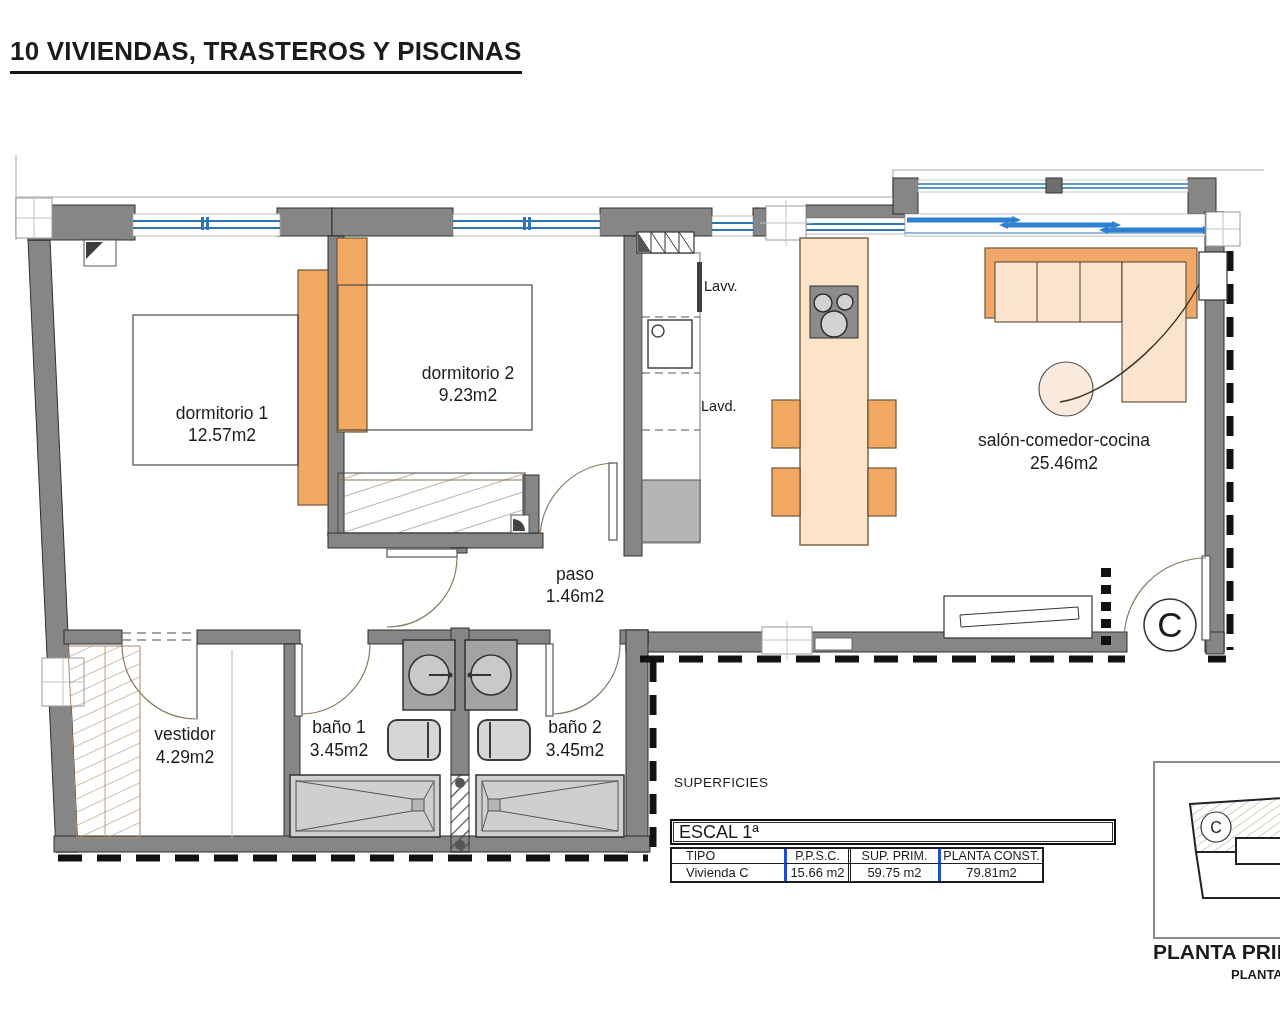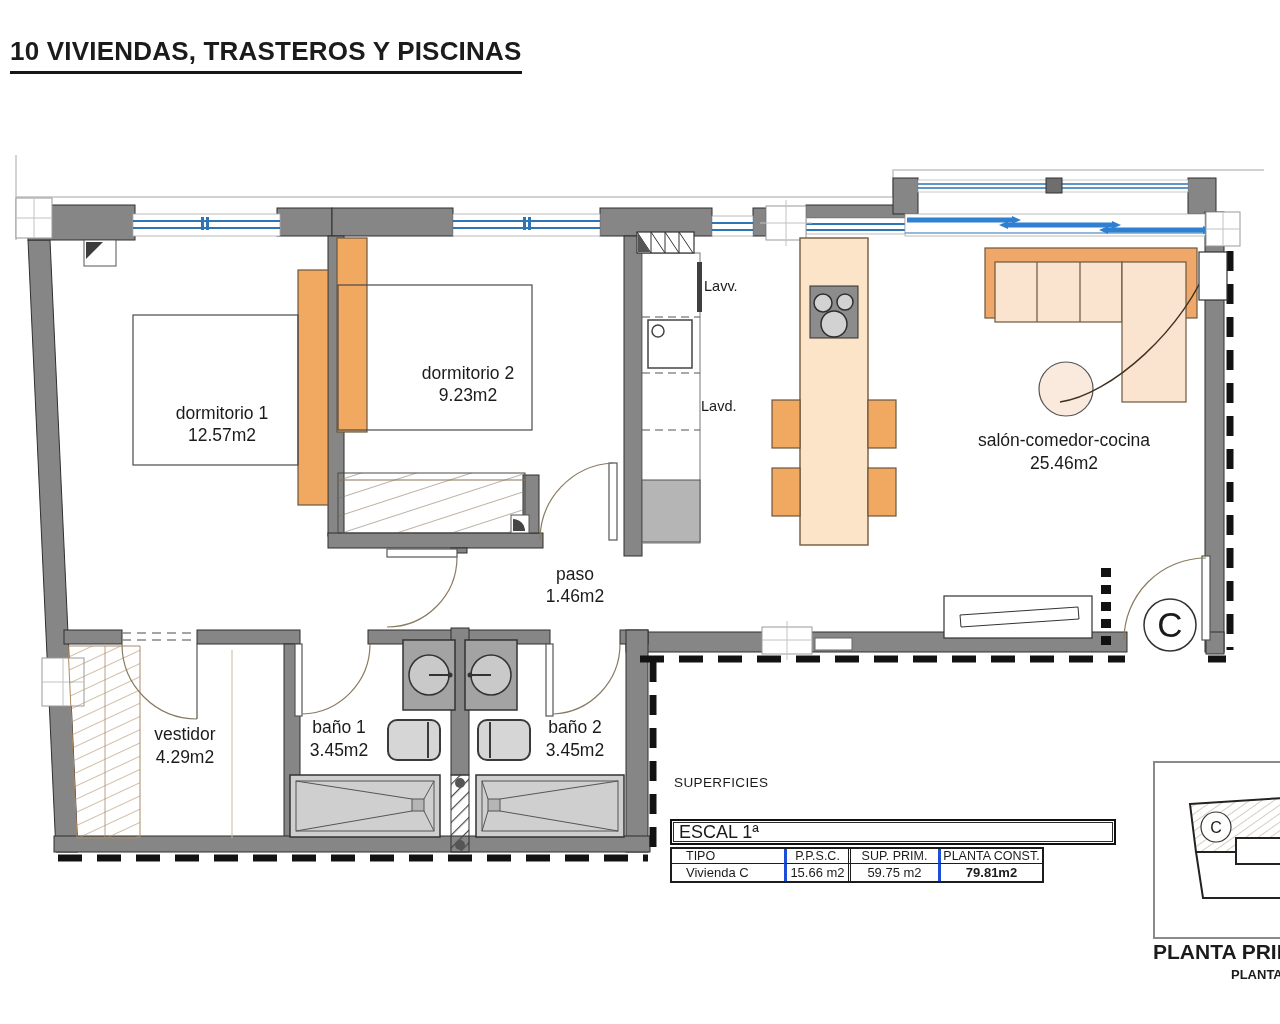--- a/index.html
+++ b/index.html
@@ -15,21 +15,21 @@
   #planta-box .inner{margin:1px;border:1px solid #2a2a2a;height:calc(100% - 2px);box-sizing:border-box;
                      display:flex;align-items:center;padding-left:5px;font-size:18px}
   #surf-table{left:670px;top:847px;display:grid;grid-template-columns:112px 64px 90px 104px;
               border:2px solid #1c1c1c;box-sizing:content-box;background:#fff}
   #surf-table .cell{border-top:1px solid #1c1c1c;border-left:3px solid #1d4ed8;font-size:12.5px;
                     display:flex;align-items:center;justify-content:center;height:15px;box-sizing:border-box}
   #surf-table .cell.hdr{border-top:none;height:14px}
   #surf-table .cell.c0{border-left:none;justify-content:flex-start;padding-left:14px}
   #surf-table .cell.c2{border-left:3px double #1c1c1c}
   #surf-table .cell.row{font-size:13px;height:18px}
-  #surf-table .cell.bold{font-weight:bold}
+  #surf-table .cell.bold{font-weight:normal}
   #keyplan-caption{left:1153px;top:940px;font-size:21px;font-weight:bold;white-space:nowrap}
   #keyplan-scale{left:1231px;top:967px;font-size:13px;font-weight:bold;white-space:nowrap}
 </style>
 </head>
 <body>
 
 <div id="title" class="abs">10 VIVIENDAS, TRASTEROS Y PISCINAS</div>
 
 <svg class="abs" style="left:0;top:0" width="1280" height="1024" viewBox="0 0 1280 1024">
   <defs>

